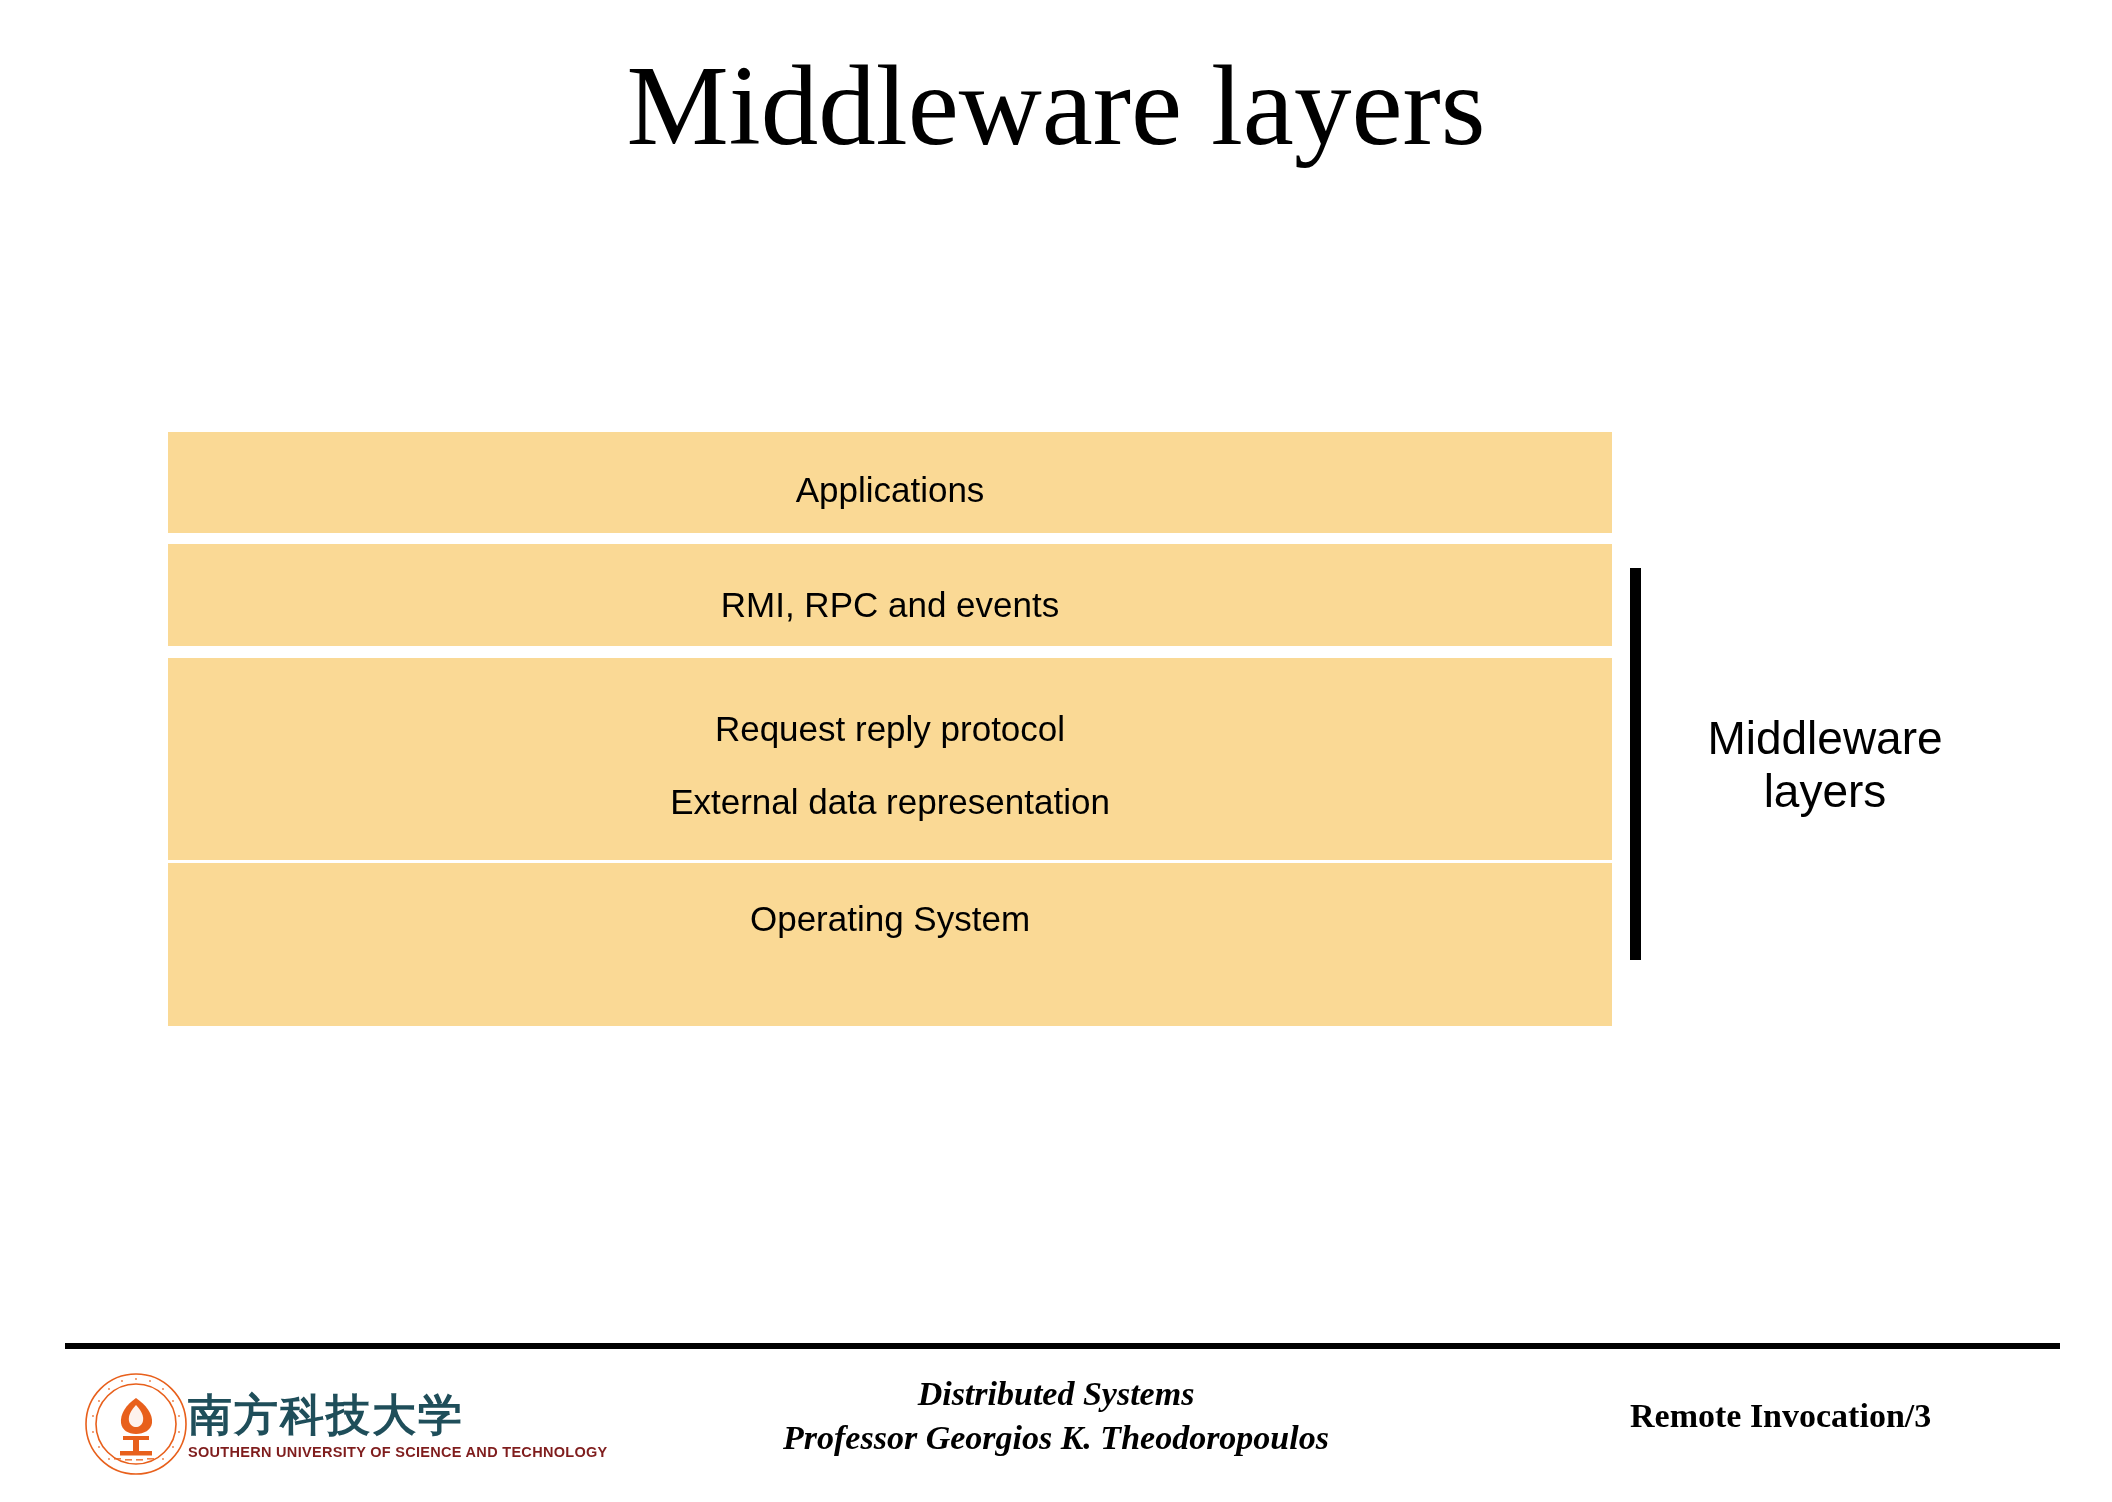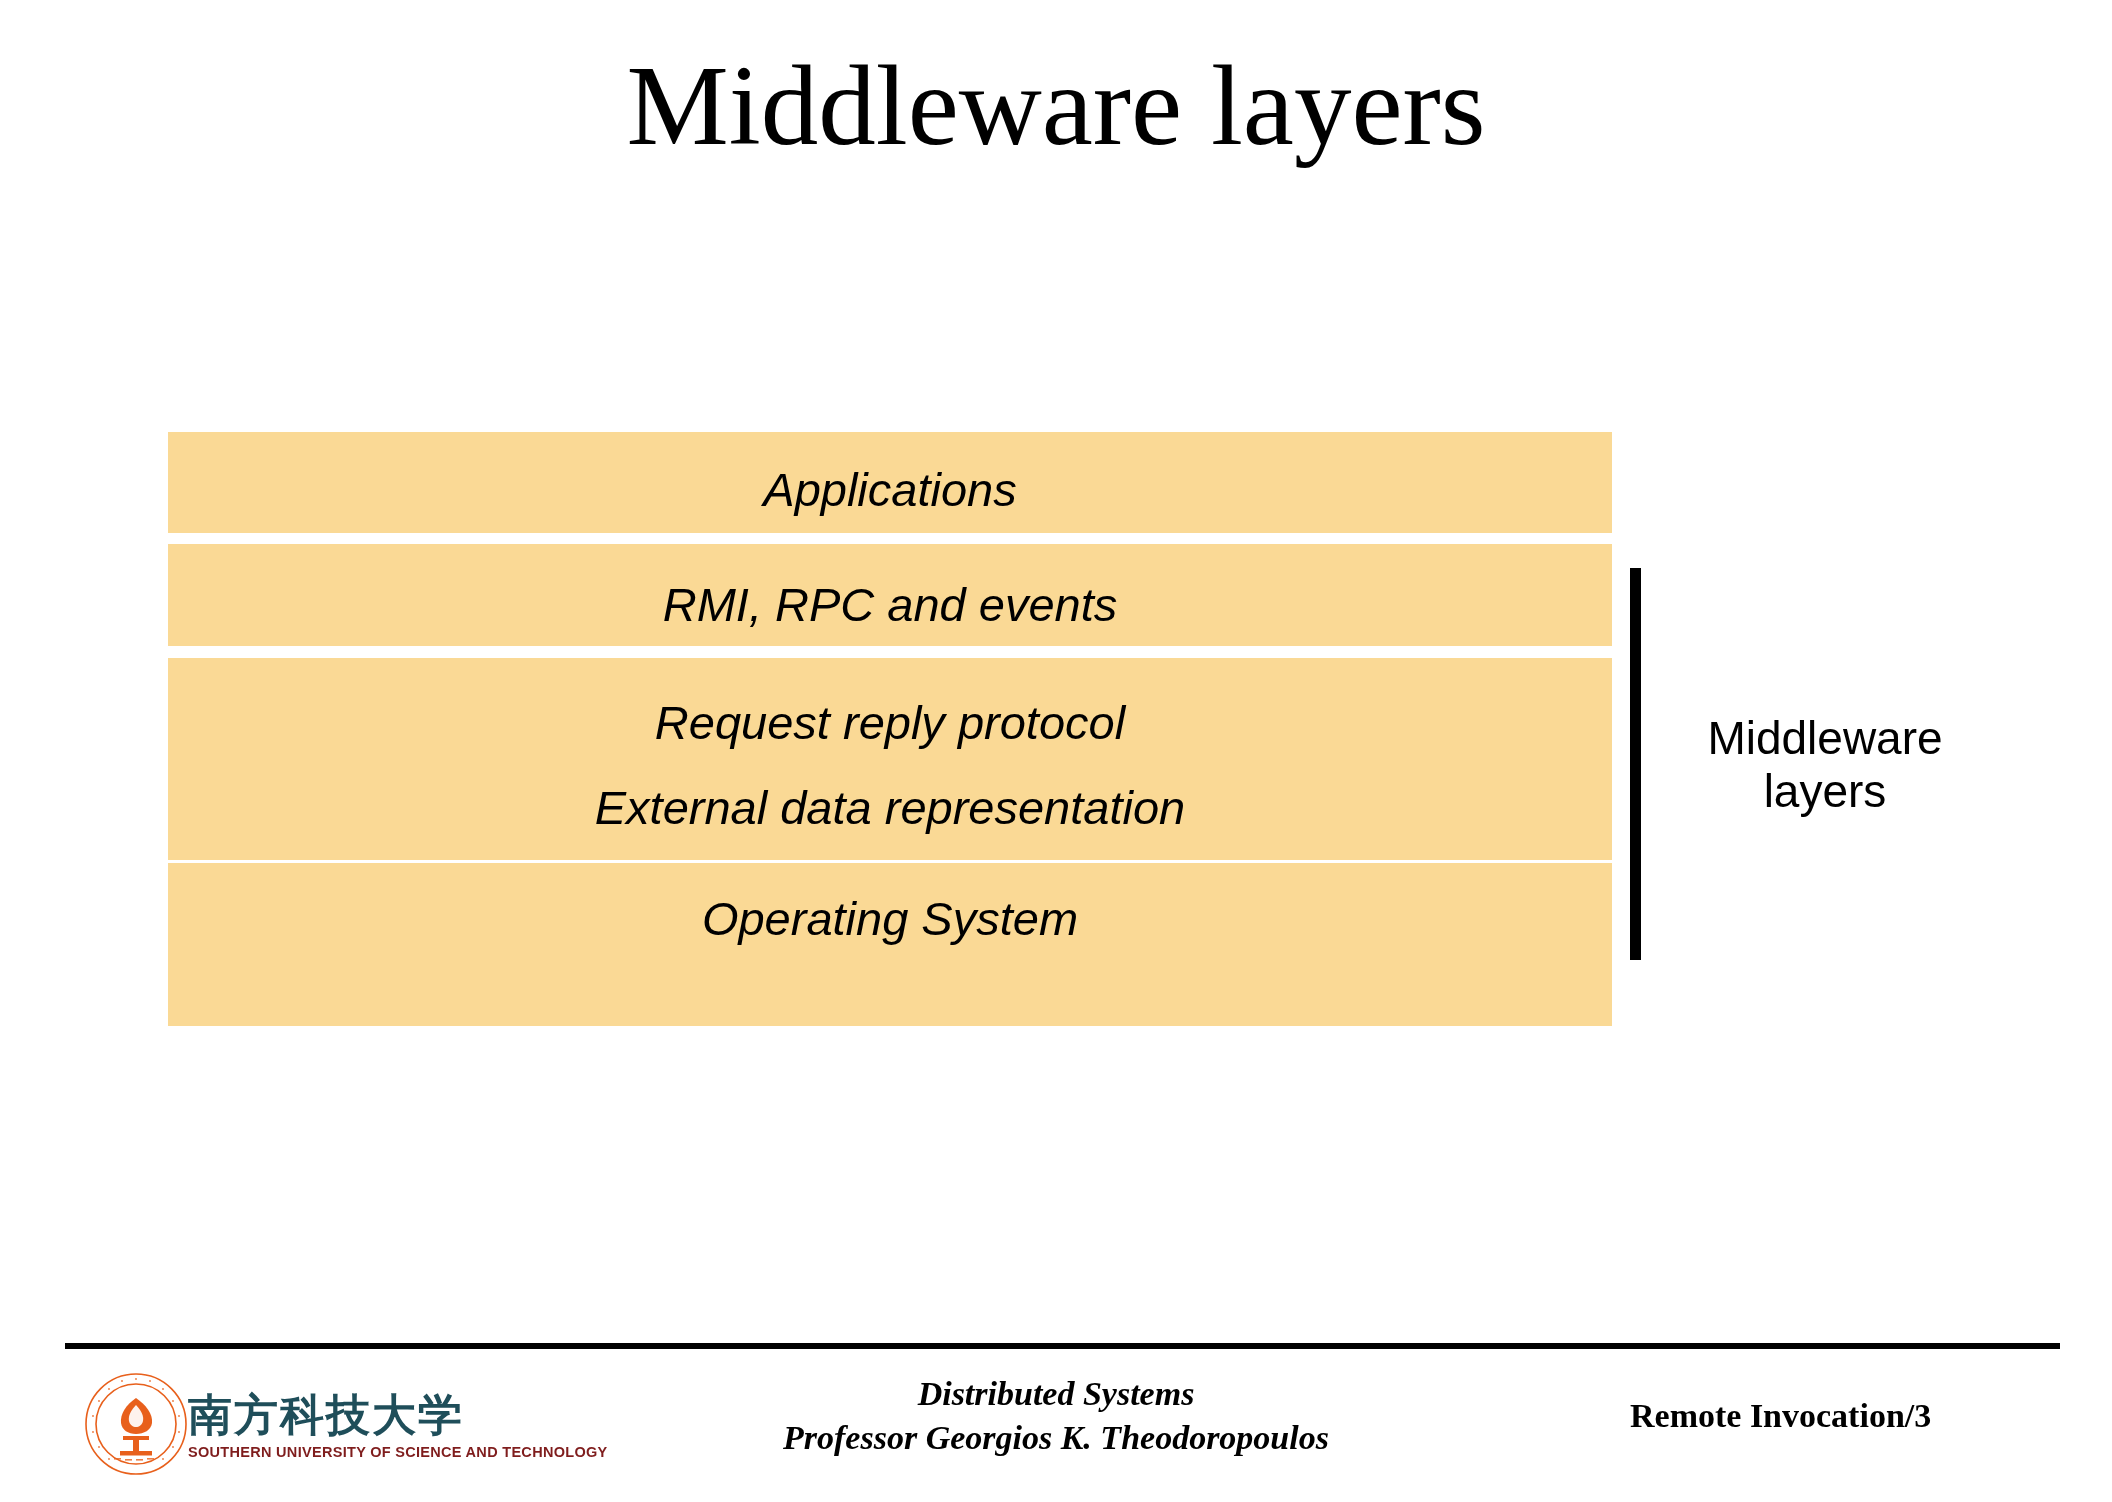--- a/index.html
+++ b/index.html
@@ -45,26 +45,25 @@
     width: 1444px;
     background: #FAD995;
     display: flex;
     flex-direction: column;
     align-items: center;
     justify-content: center;
     box-sizing: border-box;
   }
   .layer-label {
     font-family: "Liberation Sans", sans-serif;
-    font-size: 47px;
+    font-size: 35px;
     line-height: 1.0;
     color: #000000;
     font-weight: 400;
     white-space: nowrap;
-    font-style: italic;
   }
 
   
   #box-applications { top: 0px;   height: 101px; }
   #box-applications .layer-label { margin-top: 14px; }
 
   #box-rmi          { top: 112px; height: 102px; }
   #box-rmi .layer-label { margin-top: 18px; }
 
   #box-request      { top: 226px; height: 202px; }

